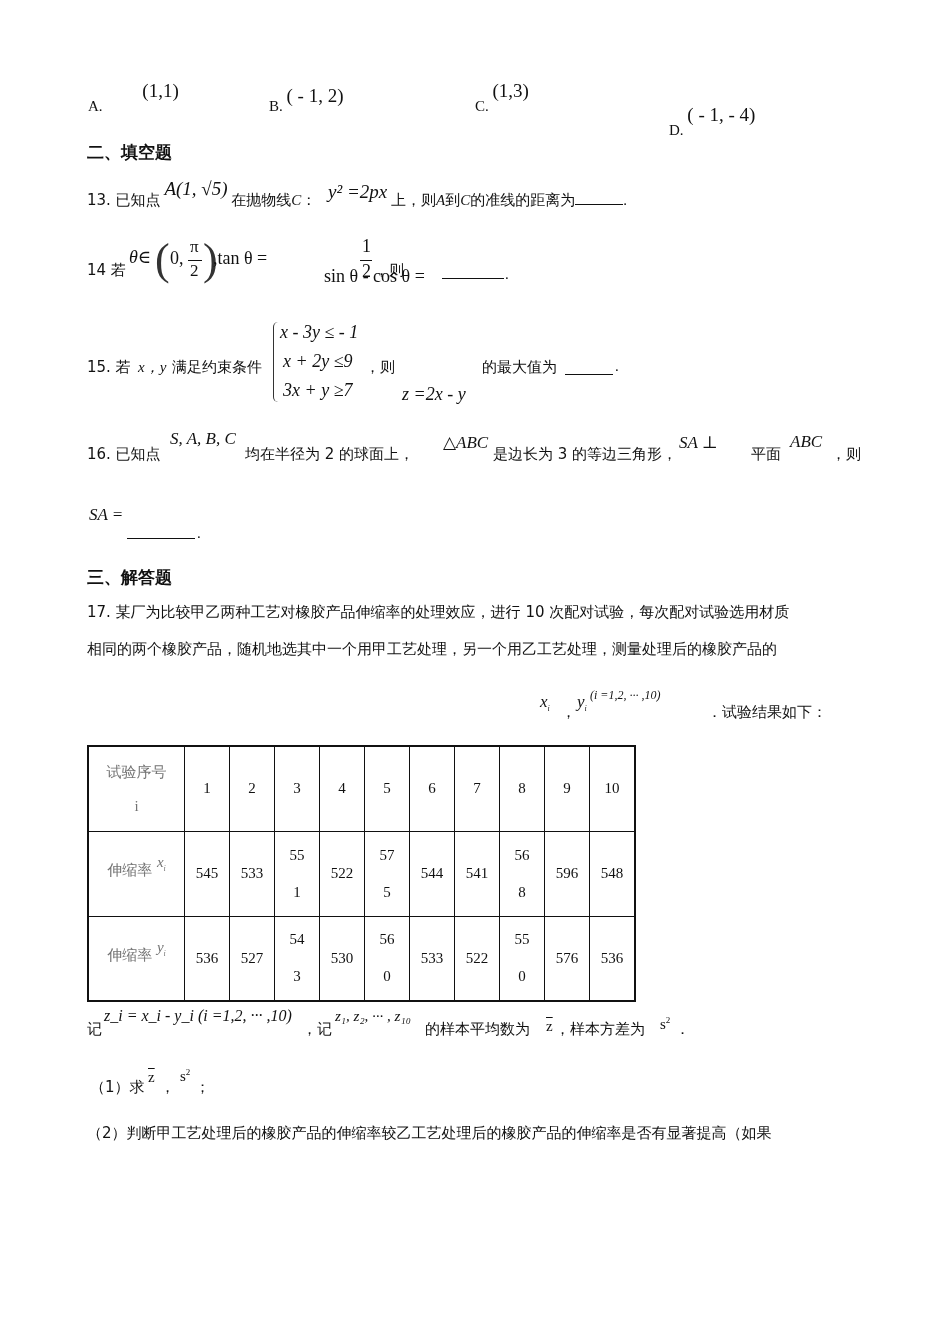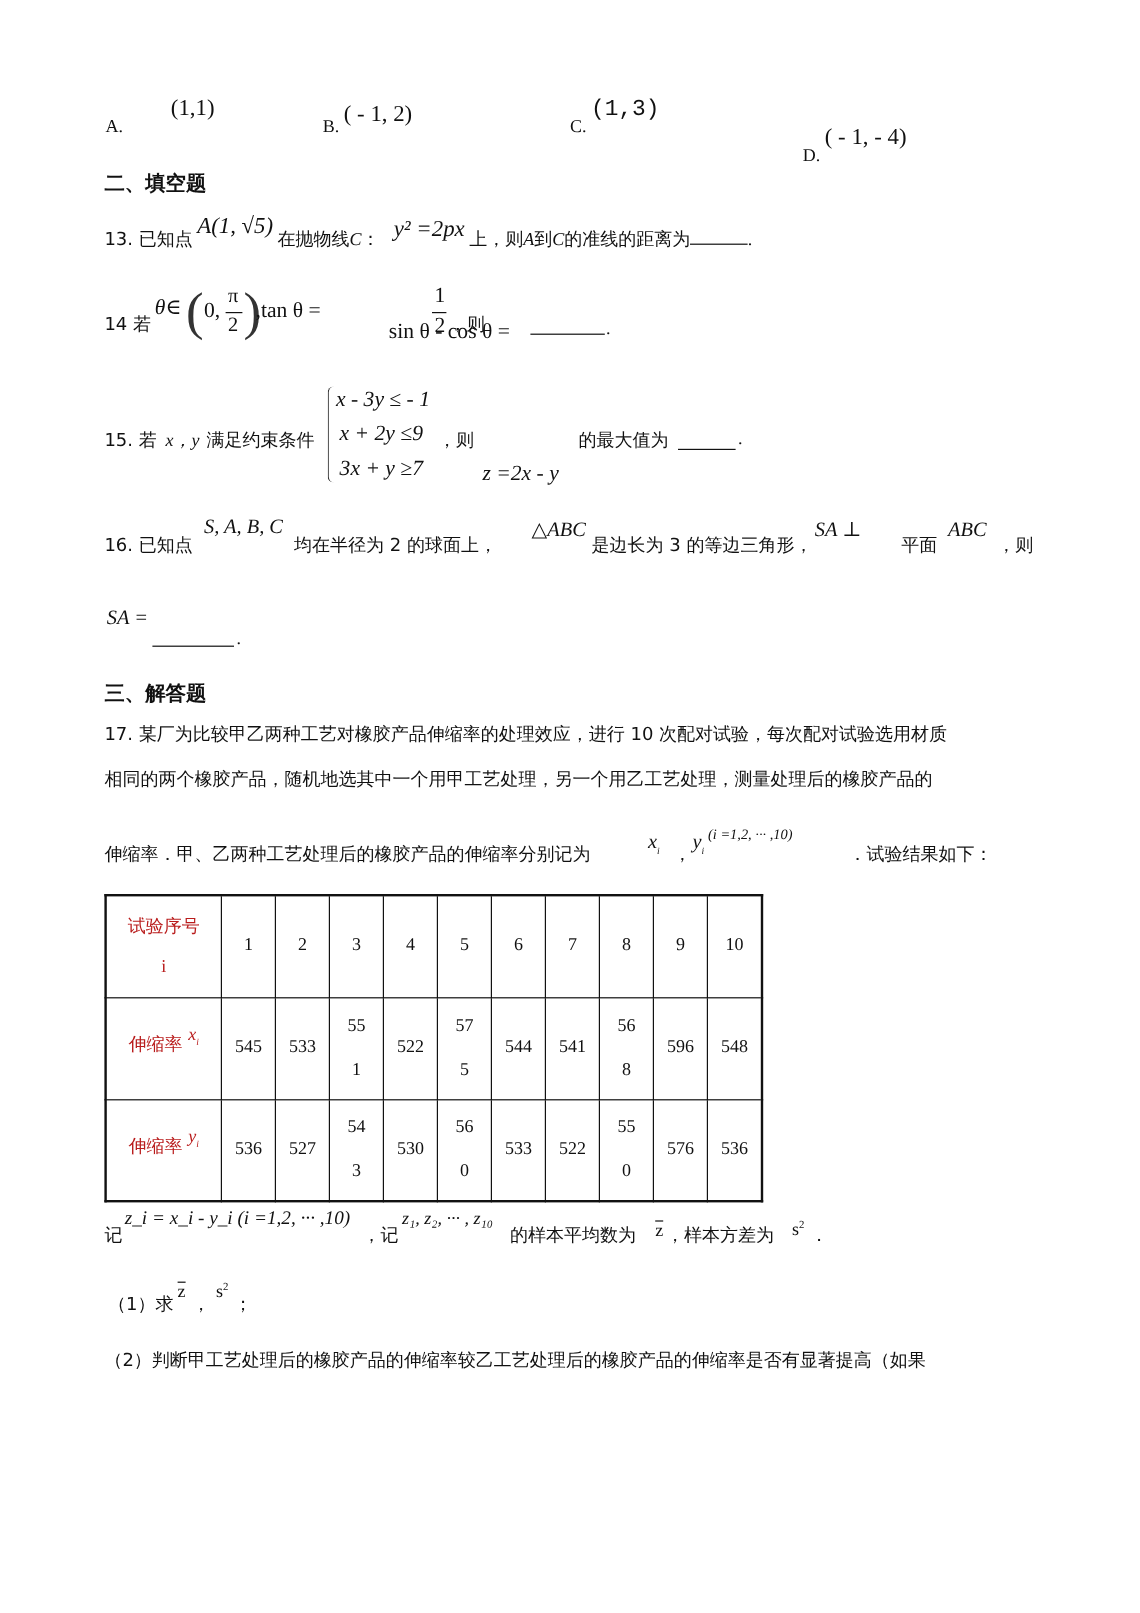--- a/index.html
+++ b/index.html
@@ -21,38 +21,38 @@
   table.data {
     position: absolute; left: 87px; top: 745px;
     border-collapse: collapse; border: 2px solid #111;
   }
   table.data td {
     border: 1px solid #111; text-align: center; vertical-align: middle;
     font-family: "Liberation Serif", "DejaVu Serif", serif; font-size: 15px;
     padding: 0; line-height: 37px;
   }
   table.data tr { height: 85px; }
-  table.data td.hdr { width: 95px; font-family: "DejaVu Sans", sans-serif; font-size: 15px; line-height: 34px; color:#b91c1c; }
+  table.data td.hdr { width: 95px; font-family: "DejaVu Sans", sans-serif; font-size: 15px; line-height: 34px; color:#737373; }
   table.data td.c { width: 44px; }
   .paren-big { font-size: 34px; font-weight: 200; color:#333; }
 </style>
 </head>
 <body>
 
 <div class="abs" style="left:88px; top:86px;">
   <span class="opt-label" style="position:relative; top:8px;">A.</span>
   <span class="opt-val mr" style="position:relative; top:-6px;margin-left:36px;">(1,1)</span>
 </div>
 <div class="abs" style="left:269px; top:86px;">
   <span class="opt-label" style="position:relative; top:8px;">B.</span>
   <span class="opt-val mr" style="position:relative; top:-1px;">( - 1, 2)</span>
 </div>
 <div class="abs" style="left:475px; top:86px;">
   <span class="opt-label" style="position:relative; top:8px;">C.</span>
-  <span class="opt-val mr" style="position:relative; top:-6px;font-family:Liberation Mono, monospace;">(1,3)</span>
+  <span class="opt-val mr" style="position:relative; top:-6px;">(1,3)</span>
 </div>
 <div class="abs" style="left:669px; top:86px;margin-top:24px;">
   <span class="opt-label" style="position:relative; top:8px;">D.</span>
   <span class="opt-val mr" style="position:relative; top:-6px;">( - 1, - 4)</span>
 </div>
 
 <div class="abs h" style="left:87px; top:141px;">二、填空题</div>
 
 <div class="abs" style="left:87px; top:180px; height:30px;">
   <span class="cn" style="position:relative; top:8px;">13. 已知点</span>
@@ -111,21 +111,20 @@
   <span class="m" style="position:absolute; left:0; top:0; font-size:17px;">SA =</span>
   <span class="blank" style="position:absolute; left:38px; top:19px; width:68px;"></span>
   <span style="position:absolute; left:108px; top:20px;">.</span>
 </div>
 
 <div class="abs h" style="left:87px; top:566px;">三、解答题</div>
 
 <div class="abs cn" style="left:87px; top:603px;">17. 某厂为比较甲乙两种工艺对橡胶产品伸缩率的处理效应，进行 10 次配对试验，每次配对试验选用材质</div>
 <div class="abs cn" style="left:87px; top:640px;">相同的两个橡胶产品，随机地选其中一个用甲工艺处理，另一个用乙工艺处理，测量处理后的橡胶产品的</div>
 <div class="abs" style="left:87px; top:688px; width:780px; height:40px;">
-  <span class="cn" style="position:absolute; left:0; top:15px;">伸缩率．甲、乙两种工艺处理后的橡胶产品的伸缩率分别记为</span>
   <span class="m" style="position:absolute; left:453px; top:4px; font-size:17px;"><span>x</span><sub style="font-size:8px;">i</sub></span>
   <span class="cn" style="position:absolute; left:474px; top:15px;">，</span>
   <span class="m" style="position:absolute; left:490px; top:4px; font-size:17px;"><span>y</span><sub style="font-size:8px;">i</sub></span>
   <span class="m" style="position:absolute; left:503px; top:0px; font-size:12px;">(i =1,2, ··· ,10)</span>
   <span class="cn" style="position:absolute; left:620px; top:15px;">．试验结果如下：</span>
 </div>
 
 <table class="data">
   <tbody>
       <tr>

